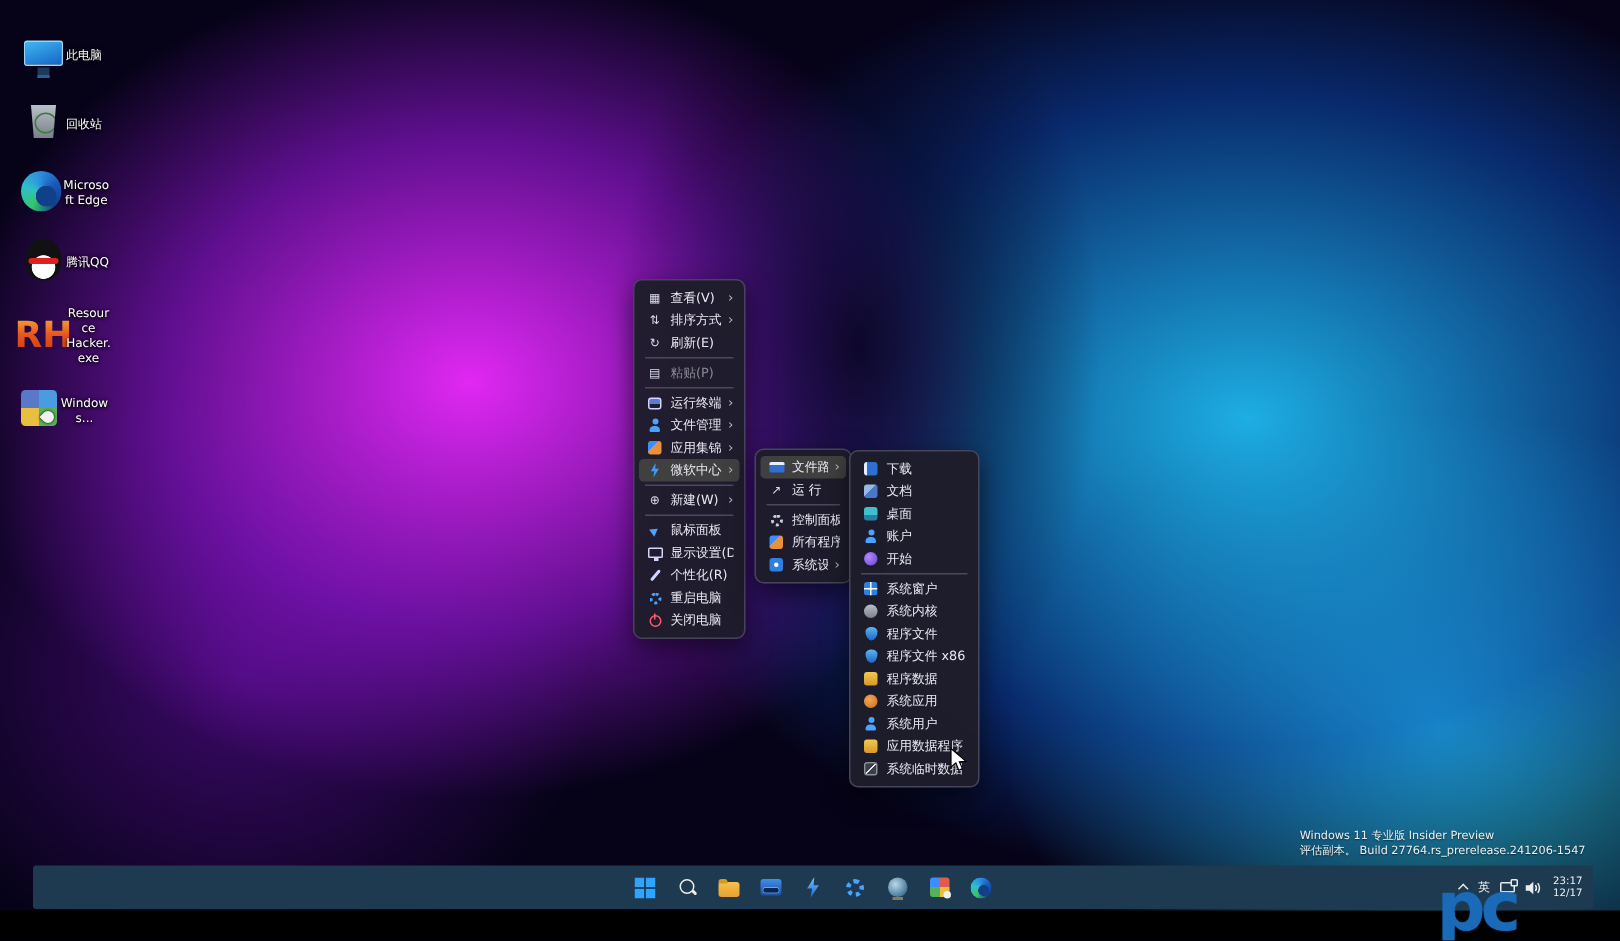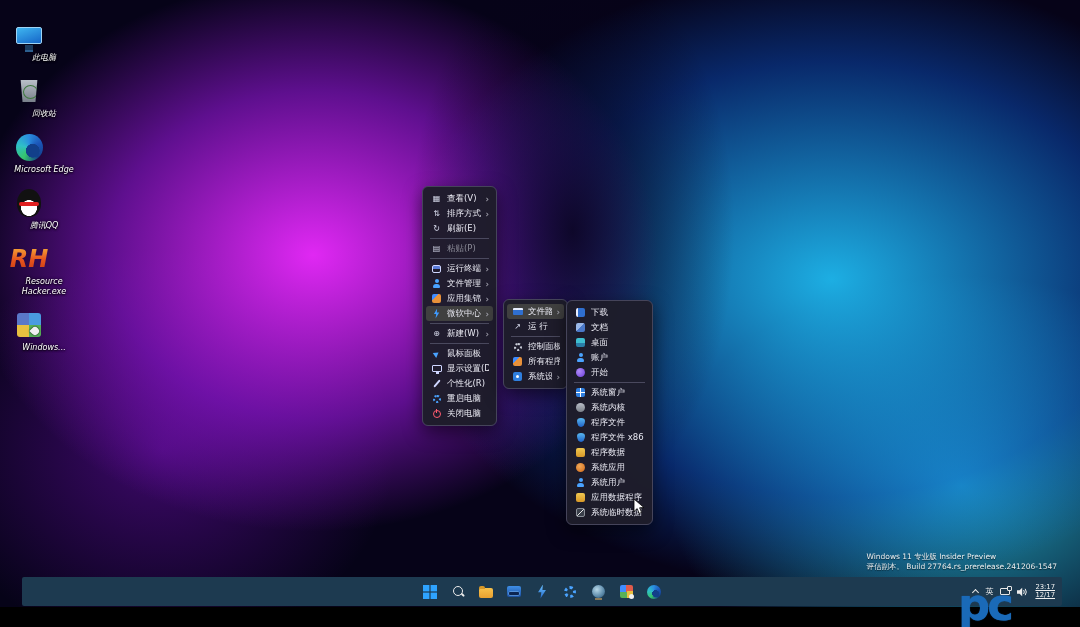--- a/index.html
+++ b/index.html
@@ -11,21 +11,21 @@
     background:
       radial-gradient(20% 62% at 53% 38%, rgba(7,2,26,.88), rgba(7,2,26,0) 75%),
       radial-gradient(42% 60% at 29% 42%, rgba(236,42,255,.95), rgba(158,24,228,.58) 45%, rgba(80,10,150,0) 76%),
       radial-gradient(30% 46% at 15% 74%, rgba(118,14,190,.5), rgba(60,5,110,0) 72%),
       radial-gradient(50% 64% at 77% 46%, rgba(32,198,255,.88), rgba(12,92,220,.42) 56%, rgba(0,40,120,0) 80%),
       radial-gradient(38% 48% at 89% 80%, rgba(42,224,255,.7), rgba(0,120,200,0) 72%),
       #060318;}
 
   
   .desktop-icons{position:absolute;left:14px;top:20px;width:60px;display:flex;flex-direction:column;gap:13px;}
-  .dicon{display:flex;flex-direction:column;cursor:default;font-style:italic;}
+  .dicon{display:flex;flex-direction:row;align-items:center;cursor:default;}
   .dicon .img{width:30px;height:30px;display:flex;align-items:center;justify-content:center;margin-bottom:3px;}
   .dicon .dlabel{font-size:8px;line-height:10px;color:#fff;text-align:center;text-shadow:0 1px 2px #000,0 0 3px #000;word-break:break-word;}
   .ic-pc{width:26px;height:17px;border-radius:2px;background:linear-gradient(160deg,#3fb6f0,#1565c8);border:1px solid #9fd4f5;position:relative;}
   .ic-pc::after{content:"";position:absolute;left:8px;top:17px;width:8px;height:5px;background:#1b3a5e;border-bottom:2px solid #2c5f8f;}
   .ic-bin{width:19px;height:22px;background:linear-gradient(180deg,#b9c0c8,#78808a);clip-path:polygon(6% 0,94% 0,84% 100%,16% 100%);position:relative;}
   .ic-bin::before{content:"";position:absolute;left:3px;top:5px;width:13px;height:12px;border:1.5px solid #3f7a3f;border-radius:50%;}
   .ic-edge,.ic-edge-task{border-radius:50%;background:
       radial-gradient(circle at 62% 62%, #123f8a 0 28%, rgba(0,0,0,0) 30%),
       conic-gradient(from 210deg,#35c66d,#2fc0c8,#2b8fe0,#1b55b8,#123f8a,#35c66d);}
   .ic-edge{width:27px;height:27px;}
@@ -99,21 +99,21 @@
   .t-globe{position:relative;width:13px;height:13px;border-radius:50%;background:radial-gradient(circle at 38% 35%,#b8d8e8,#5a88a8 60%,#2a4a62);}
   .t-globe::after{content:"";position:absolute;left:3px;top:13px;width:7px;height:1.5px;background:#8a7a5a;}
   .t-gallery{width:13px;height:13px;border-radius:2px;background:conic-gradient(#e05b4b 0 25%,#e8c040 0 50%,#58b058 0 75%,#3f8cff 0);position:relative;}
   .t-gallery::after{content:"";position:absolute;right:-1px;bottom:-1px;width:5px;height:5px;border-radius:50%;background:#f0f0f0;}
   .ic-edge-task{width:14px;height:14px;}
   .tb-tray{position:absolute;right:7px;top:0;height:29px;display:flex;align-items:center;gap:7px;color:#f0f0f0;}
   .tray-chevron{width:5px;height:5px;border-left:1.4px solid #e8e8e8;border-top:1.4px solid #e8e8e8;transform:rotate(45deg);margin-top:2px;}
   .tray-lang{font-size:8px;}
   .t-net{position:relative;width:10px;height:7px;border:1px solid #e8e8e8;border-radius:1px;}
   .t-net::after{content:"";position:absolute;left:6px;top:-3px;width:3px;height:3px;border:1px solid #e8e8e8;border-radius:1px;background:#1d3a50;}
-  .tray-clock{font-size:6.8px;line-height:7.5px;text-align:right;text-decoration:underline;}
+  .tray-clock{font-size:6.8px;line-height:7.5px;text-align:right;}
 
   
   .pcbeta{position:absolute;left:958px;top:586px;width:122px;height:41px;}
   .pcbeta .pc{position:absolute;left:0;top:0;font-size:45px;line-height:38px;font-weight:800;letter-spacing:-3px;color:#1a6ab8;text-shadow:0 0 1px #1a6ab8;}
   .pcbeta .beta{position:absolute;left:58px;top:13px;width:64px;height:27px;background:rgba(128,128,128,.82);border-radius:5px;color:#fff;font-size:16px;display:flex;align-items:center;justify-content:center;margin-top:32px;}
 
   
   .cursor{position:absolute;left:633px;top:498px;}
 </style>
 </head>

